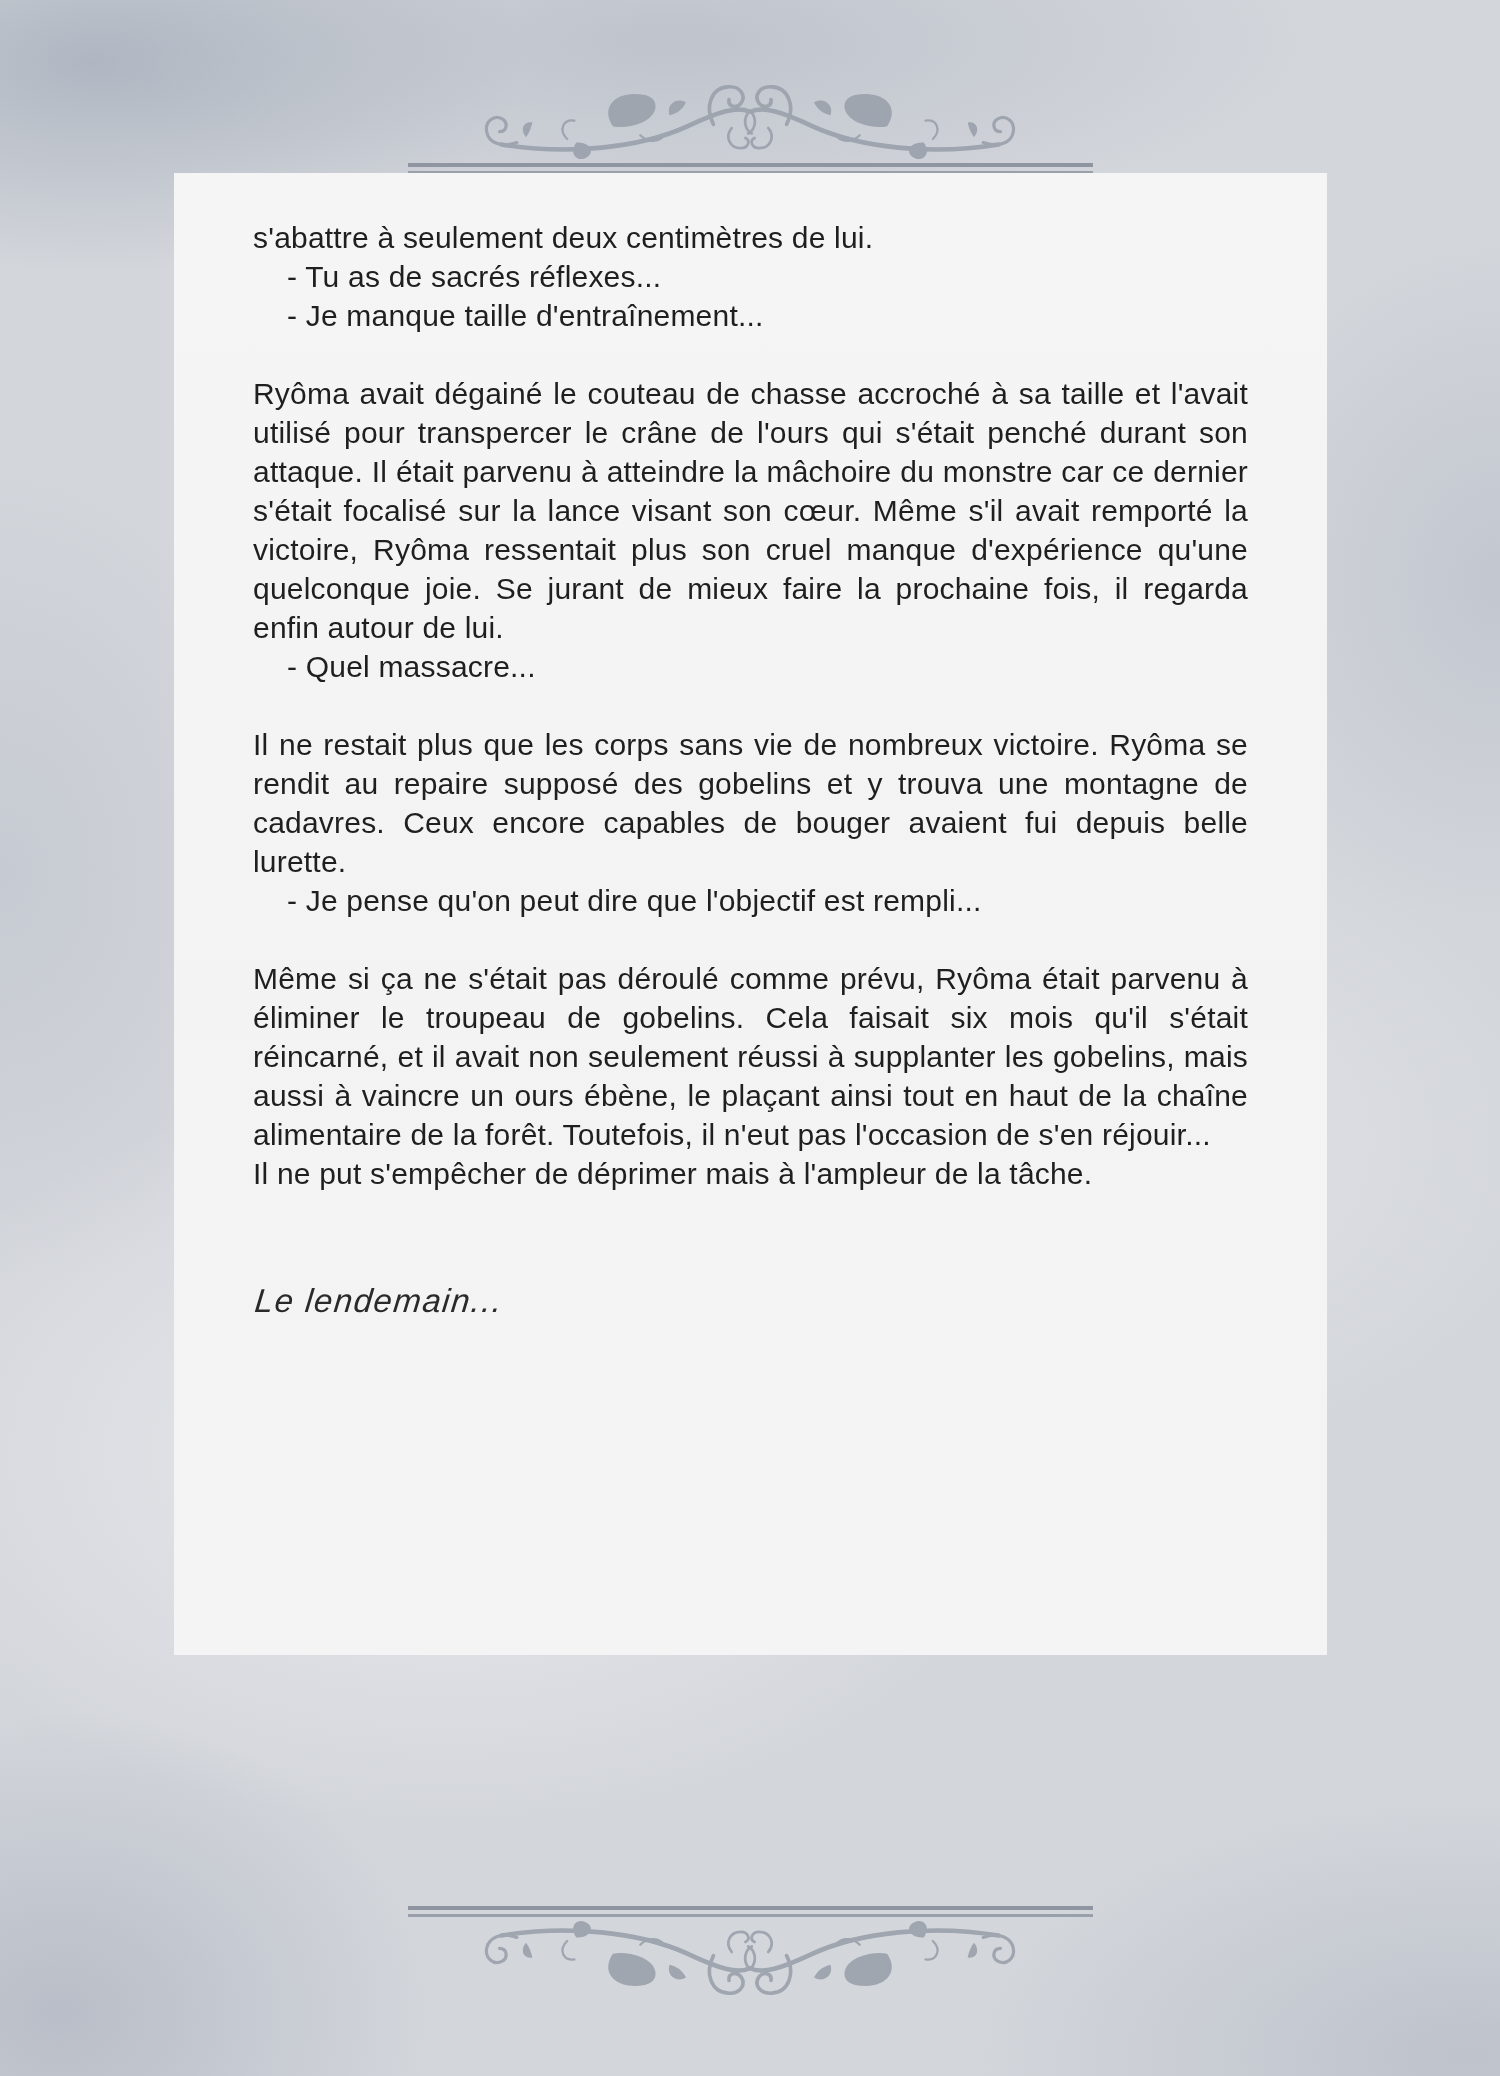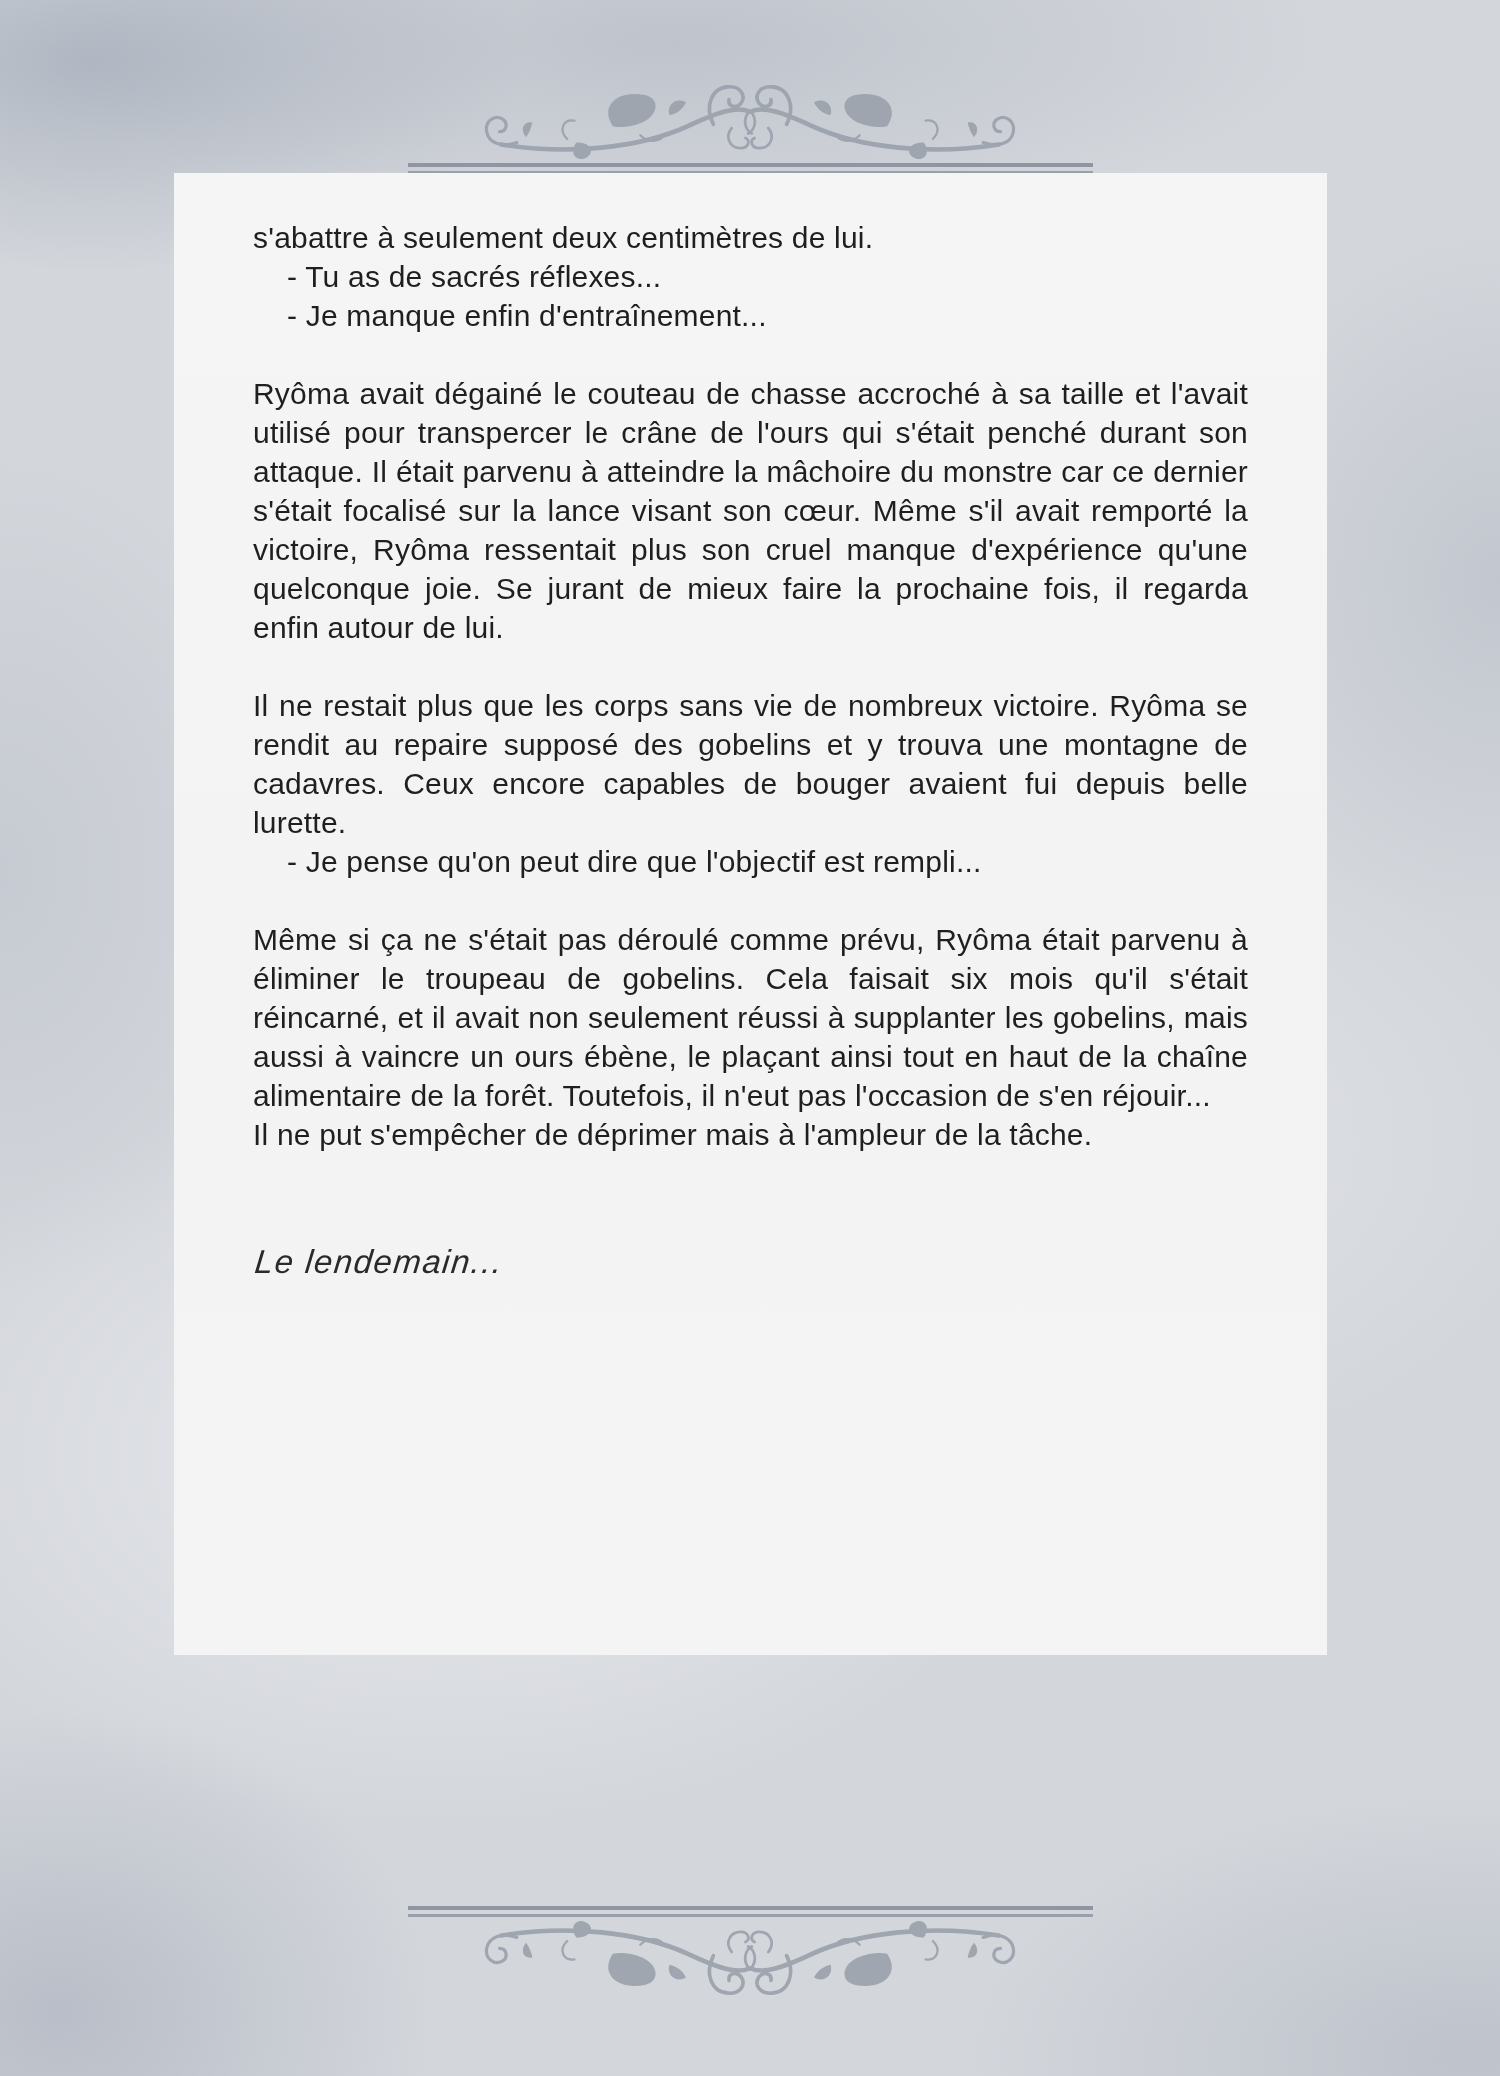--- a/index.html
+++ b/index.html
@@ -102,22 +102,23 @@
     <div class="drule">
       <div class="l1"></div>
         <div class="l2"></div>
     </div>
   </div>
 
   <div class="paper">
     <div class="textcol">
       <p class="just">s'abattre à seulement deux centimètres de lui.</p>
       <p class="dialogue">- Tu as de sacrés réflexes...</p>
-      <p class="dialogue">- Je manque enfin d'entraînement...</p>
+      <p class="dialogue">- Je manque taille d'entraînement...</p>
       <p class="just gap">Ryôma avait dégainé le couteau de chasse accroché à sa taille et l'avait utilisé pour transpercer le crâne de l'ours qui s'était penché durant son attaque. Il était parvenu à atteindre la mâchoire du monstre car ce dernier s'était focalisé sur la lance visant son cœur. Même s'il avait remporté la victoire, Ryôma ressentait plus son cruel manque d'expérience qu'une quelconque joie. Se jurant de mieux faire la prochaine fois, il regarda enfin autour de lui.</p>
+      <p class="dialogue">- Quel massacre...</p>
       <p class="just gap">Il ne restait plus que les corps sans vie de nombreux victoire. Ryôma se rendit au repaire supposé des gobelins et y trouva une montagne de cadavres. Ceux encore capables de bouger avaient fui depuis belle lurette.</p>
       <p class="dialogue">- Je pense qu'on peut dire que l'objectif est rempli...</p>
       <p class="just gap">Même si ça ne s'était pas déroulé comme prévu, Ryôma était parvenu à éliminer le troupeau de gobelins. Cela faisait six mois qu'il s'était réincarné, et il avait non seulement réussi à supplanter les gobelins, mais aussi à vaincre un ours ébène, le plaçant ainsi tout en haut de la chaîne alimentaire de la forêt. Toutefois, il n'eut pas l'occasion de s'en réjouir...</p>
       <p class="just">Il ne put s'empêcher de déprimer mais à l'ampleur de la tâche.</p>
       <p class="scene">Le lendemain...</p>
     </div>
   </div>
 
   <div class="frame frame-bottom">
     <div class="drule">

